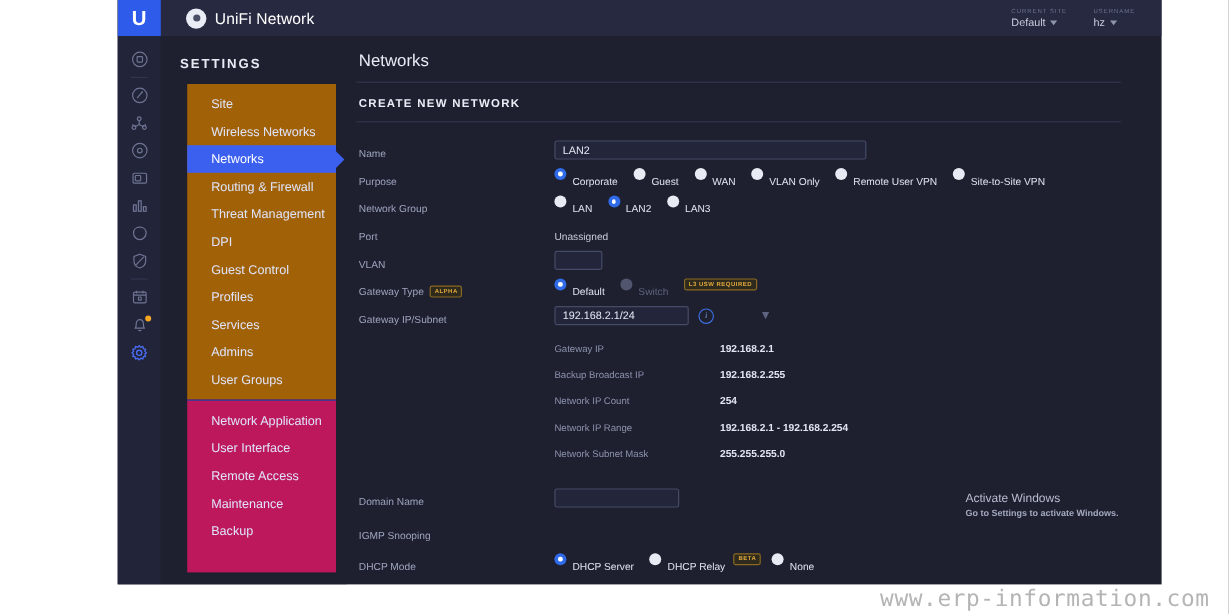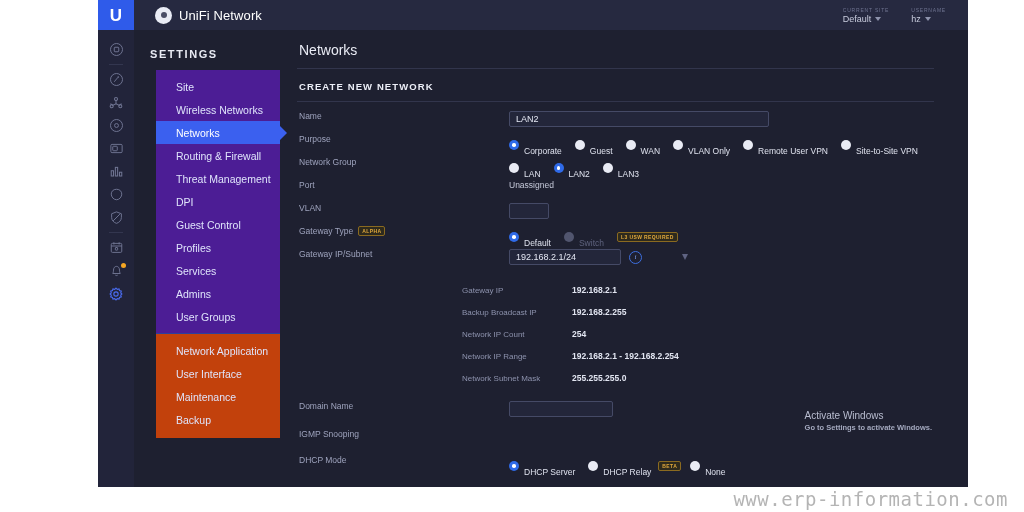--- a/index.html
+++ b/index.html
@@ -66,22 +66,22 @@
   
   .settings-col{
     position:absolute;left:36px;top:30px;width:155px;height:457px;
     background:#1e2030;
   }
   .settings-title{
     font-size:11px;letter-spacing:1.6px;color:#e8eaf3;font-weight:bold;
     padding:18px 0 10px 16px;
   }
   .menu{margin:0 9px 0 22px;}
-  .menu-group-a{background:#4c1d95;padding:5px 0 5px 0;}
-  .menu-group-b{background:#c2410c;padding:5px 0 7px 0;border-top:1px solid #2c3f9e;}
+  .menu-group-a{background:#a16207;padding:5px 0 5px 0;}
+  .menu-group-b{background:#be185d;padding:5px 0 23px 0;border-top:1px solid #2c3f9e;}
   .menu-item{
     height:23px;display:flex;align-items:center;padding-left:20px;
     font-size:10.5px;color:#dfe4fb;position:relative;white-space:nowrap;
   }
   .menu-item.active{background:#3b60ef;color:#ffffff;}
   .menu-item.active .pointer{
     position:absolute;right:-7px;top:50%;transform:translateY(-50%);
     width:0;height:0;border-top:7px solid transparent;border-bottom:7px solid transparent;
     border-left:7px solid #3b60ef;
   }
@@ -91,21 +91,21 @@
     position:absolute;left:191px;top:30px;width:679px;height:457px;
     padding:0 0 0 8px;box-sizing:border-box;overflow:hidden;
   }
   .main-title{font-size:14px;color:#e9ebf4;padding:12px 0 10px 2px;}
   .rule{height:1px;background:#32354c;margin-right:34px;}
   .section-head{
     font-size:9.5px;font-weight:bold;letter-spacing:1.1px;color:#eceef7;
     padding:12px 0 9px 2px;
   }
 
-  .row{display:flex;align-items:flex-start;min-height:22px;margin-bottom:1px;gap:47px;}
+  .row{display:flex;align-items:flex-end;min-height:22px;margin-bottom:1px;}
   .lbl{
     width:165px;flex:0 0 165px;font-size:8.5px;color:#9ea3bd;
     padding-left:2px;box-sizing:border-box;display:flex;align-items:center;gap:5px;
   }
   .fld{flex:1 1 auto;display:flex;align-items:center;}
 
   .inp{
     height:16px;border:1px solid #454a66;background:#23263a;border-radius:2px;
     color:#e4e7f3;font-size:9px;padding:0 6px;box-sizing:border-box;
     display:flex;align-items:center;font-family:"Liberation Sans", sans-serif;
@@ -133,21 +133,21 @@
 
   .badge{
     font-size:5px;font-weight:bold;letter-spacing:.4px;color:#e0a83c;
     border:1px solid #8a6a20;background:#2e2a1d;border-radius:2px;
     padding:1.5px 3px;line-height:1;white-space:nowrap;text-transform:uppercase;
   }
 
   .static-val{font-size:8.5px;color:#c6cada;}
 
   .infotable{margin-top:8px;}
-  .inforow{display:flex;align-items:center;height:22px;}
+  .inforow{display:flex;align-items:center;height:22px;gap:28px;}
   .infolbl{width:110px;flex:0 0 110px;font-size:8px;color:#8d92ad;}
   .infoval{font-size:8.5px;color:#e2e5f1;font-weight:bold;}
   .infotable-wrap{padding-left:165px;}
 
   .iicon{
     width:11px;height:11px;border-radius:50%;border:1px solid #3d6fe0;color:#7ea2f2;
     font-size:7px;display:flex;align-items:center;justify-content:center;
     margin-left:8px;font-family:"Liberation Serif", serif;font-style:italic;
   }
   .cursor{
@@ -321,20 +321,23 @@
           <div class="menu-item">
               <span>User Groups</span>
             </div>
         </div>
         <div class="menu-group-b">
           <div class="menu-item">
               <span>Network Application</span>
             </div>
           <div class="menu-item">
               <span>User Interface</span>
+            </div>
+          <div class="menu-item">
+              <span>Remote Access</span>
             </div>
           <div class="menu-item">
               <span>Maintenance</span>
             </div>
           <div class="menu-item">
               <span>Backup</span>
             </div>
         </div>
       </div>
     </div>

